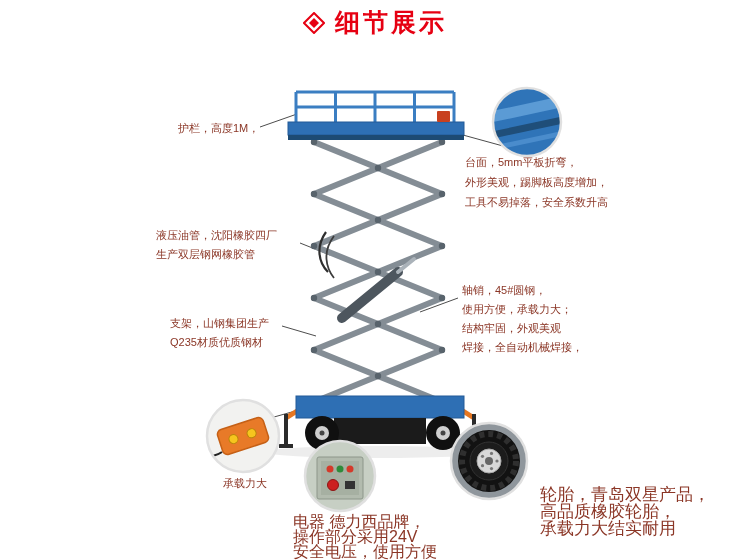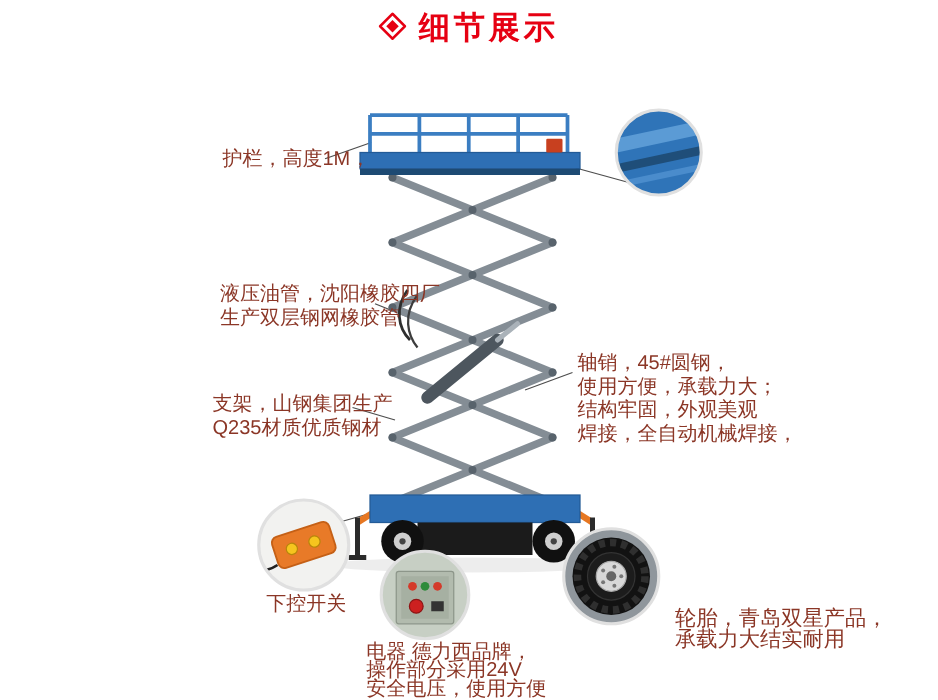--- a/index.html
+++ b/index.html
@@ -3,31 +3,31 @@
 <meta charset="utf-8">
 <style>
   html,body{margin:0;padding:0;background:#ffffff;}
   .canvas{
     position:relative;width:750px;height:560px;background:#ffffff;overflow:hidden;
     font-family:"Liberation Sans",sans-serif;
   }
   .scene{position:absolute;left:0;top:0;width:750px;height:560px;}
   .title-bar{
     position:absolute;top:10px;left:0;width:100%;
-    display:flex;justify-content:center;align-items:flex-start;gap:10px;
+    display:flex;justify-content:center;align-items:center;gap:10px;
   }
   .title-text{
     color:#e60012;font-size:25px;font-weight:bold;letter-spacing:3px;line-height:1;
   }
   .callout{
-    position:absolute;color:#8b3626;font-size:16px;line-height:19px;white-space:nowrap;
+    position:absolute;color:#8b3626;font-size:11px;line-height:19px;white-space:nowrap;
   }
   #co-guardrail{left:178px;top:116px;line-height:24px;}
   #co-platform{left:465px;top:152px;line-height:20px;}
-  #co-hydraulic{left:176px;top:226px;}
+  #co-hydraulic{left:156px;top:226px;}
   #co-frame{left:170px;top:314px;}
   #co-pin{left:462px;top:281px;}
   #co-remote-label{left:213px;top:474px;width:64px;text-align:center;}
   #co-electric{left:293px;top:514px;font-size:16px;line-height:15px;}
   #co-tire{left:540px;top:486px;font-size:17px;line-height:17px;}
 </style>
 </head>
 <body>
 
 <div class="canvas">
@@ -197,44 +197,50 @@
       <path d="M11 1 L21 11 L11 21 L1 11 Z" fill="none" stroke="#e60012" stroke-width="2"></path>
       <path d="M11 6 L16 11 L11 16 L6 11 Z" fill="#e60012"></path>
     </svg>
     <span class="title-text">细节展示</span>
   </div>
 
   <div class="callout" id="co-guardrail">
     <div>护栏，高度1M，</div>
   </div>
 
+  <div class="callout" id="co-platform">
+    <div>台面，5mm平板折弯，</div>
+    <div>外形美观，踢脚板高度增加，</div>
+    <div>工具不易掉落，安全系数升高</div>
+  </div>
 
   <div class="callout" id="co-hydraulic">
     <div>液压油管，沈阳橡胶四厂</div>
     <div>生产双层钢网橡胶管</div>
   </div>
 
   <div class="callout" id="co-frame">
     <div>支架，山钢集团生产</div>
     <div>Q235材质优质钢材</div>
   </div>
 
   <div class="callout" id="co-pin">
     <div>轴销，45#圆钢，</div>
     <div>使用方便，承载力大；</div>
     <div>结构牢固，外观美观</div>
     <div>焊接，全自动机械焊接，</div>
   </div>
 
-  <div class="callout" id="co-remote-label">下控开关</div>
+  <div class="callout" id="co-remote-label">承载力大</div>
 
   <div class="callout" id="co-electric">
     <div>电器 德力西品牌，</div>
     <div>操作部分采用24V</div>
     <div>安全电压，使用方便</div>
   </div>
 
   <div class="callout" id="co-tire">
     <div>轮胎，青岛双星产品，</div>
+    <div>高品质橡胶轮胎，</div>
     <div>承载力大结实耐用</div>
   </div>
 
 </div>
 
 </body></html>

